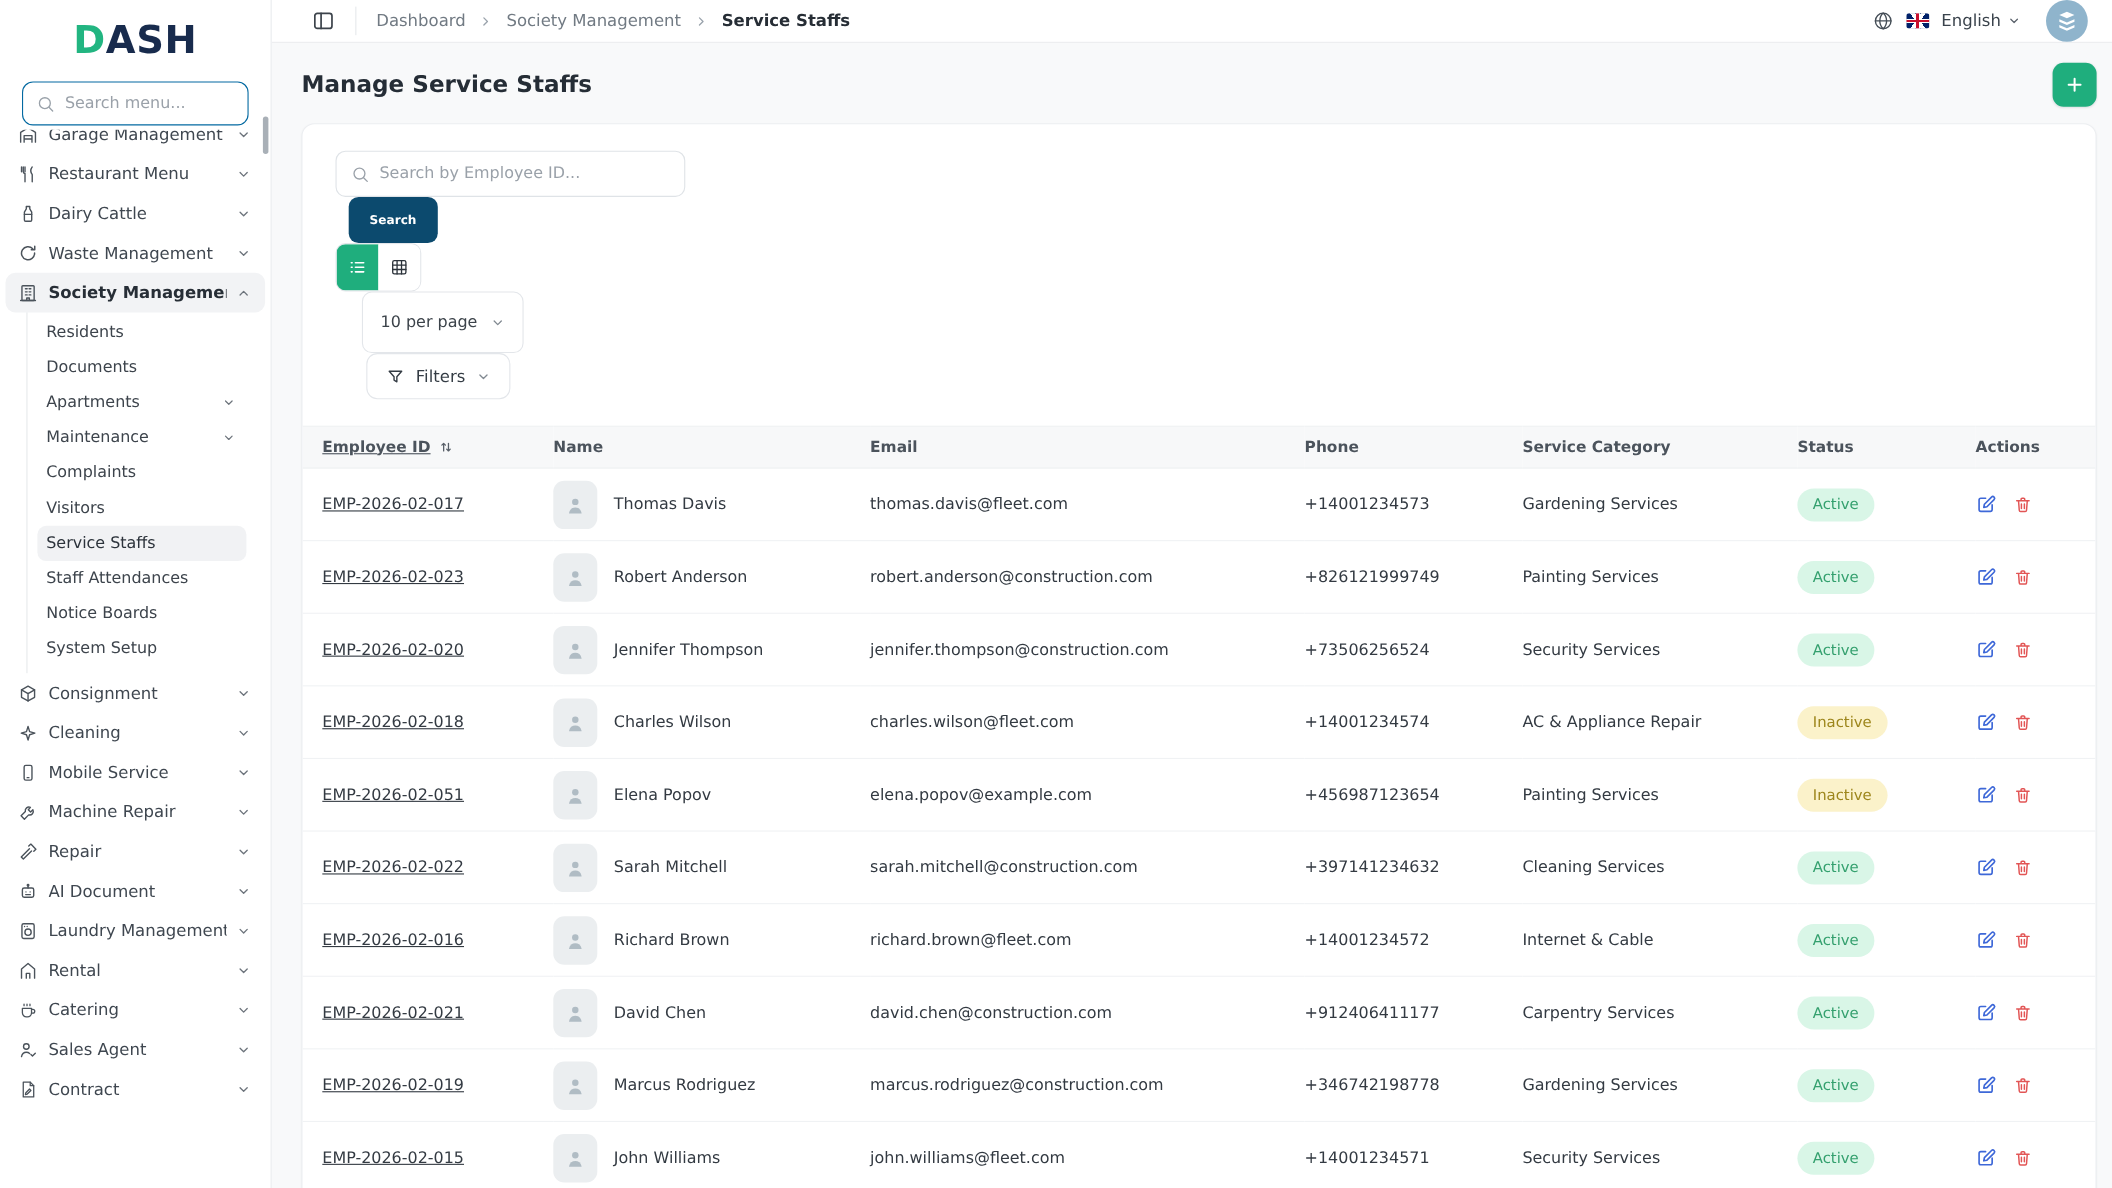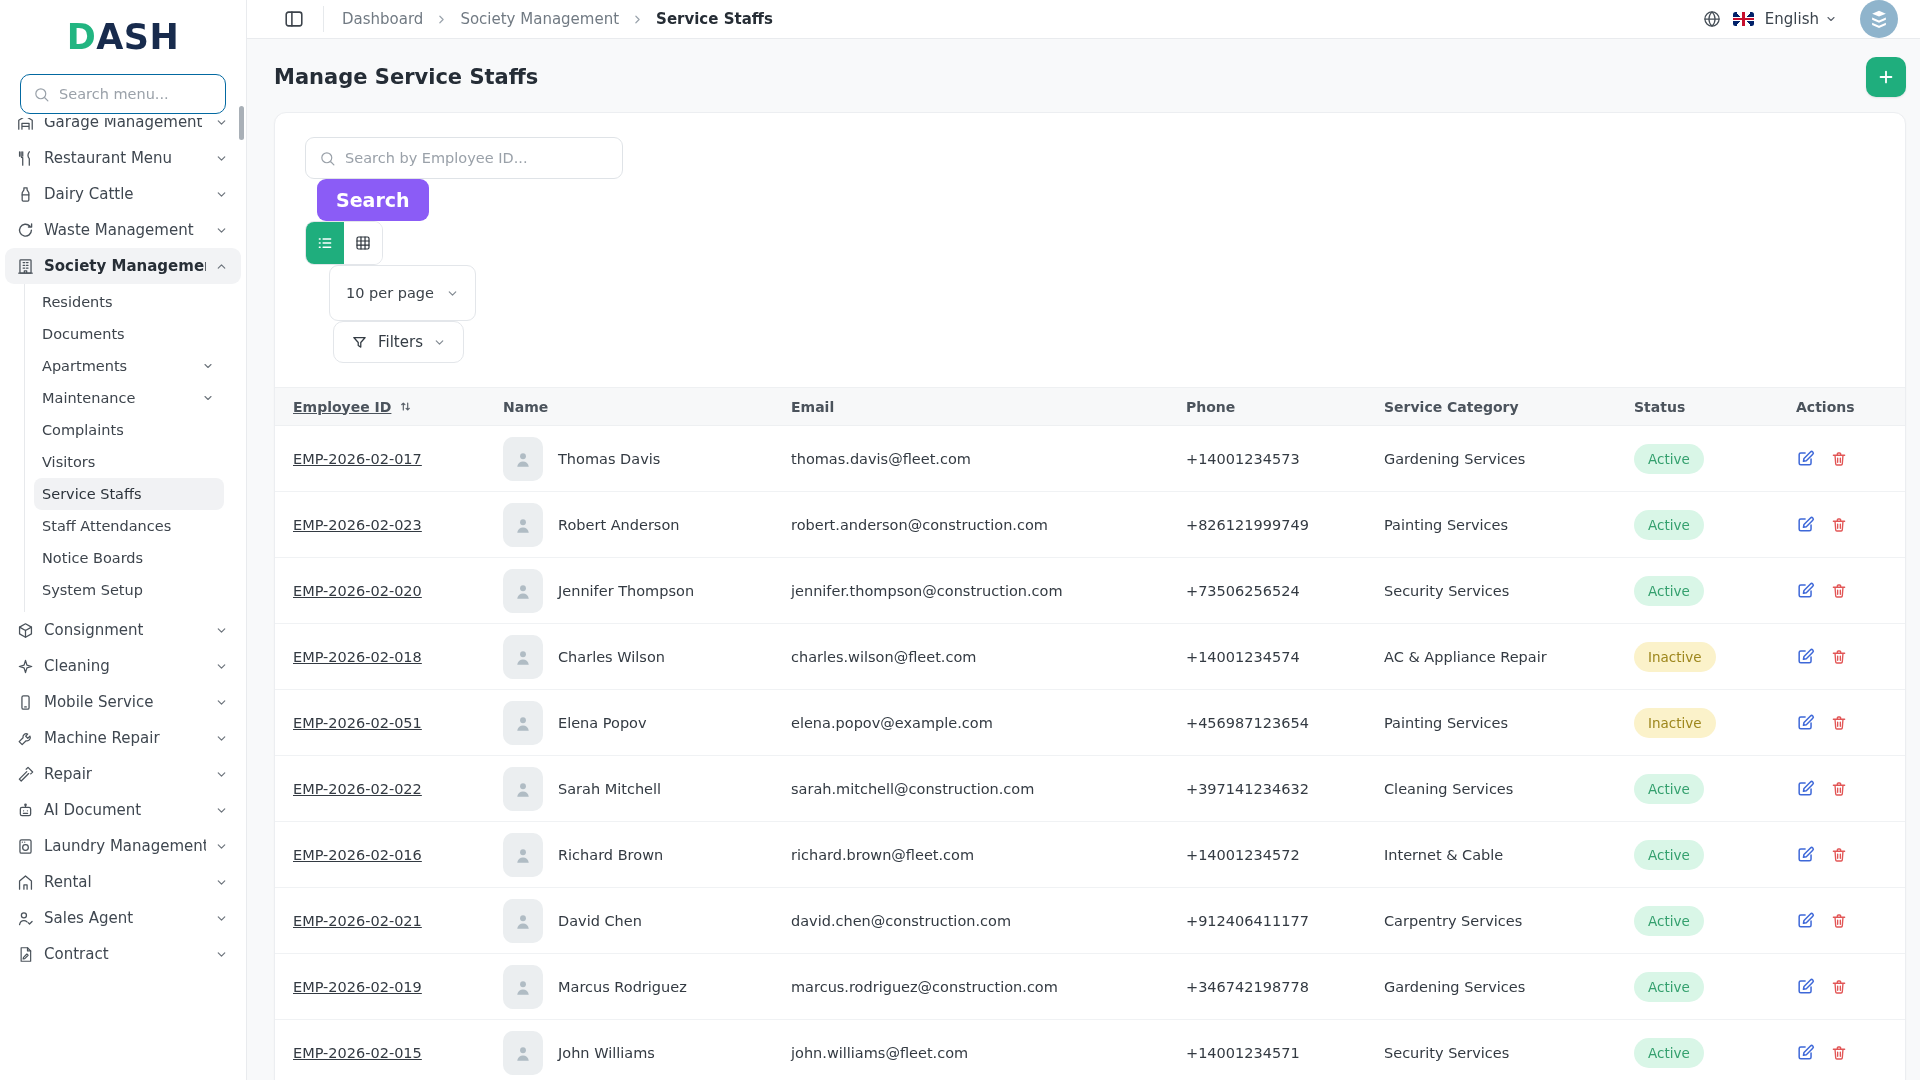--- a/index.html
+++ b/index.html
@@ -67,21 +67,21 @@
   .add-btn { width:40px; height:40px; border-radius:10px; background:#1fae7d; color:#fff; border:none; display:flex; align-items:center; justify-content:center; cursor:pointer; box-shadow:0 1px 2px rgba(16,24,40,.1); }
   .add-btn svg { width:20px; height:20px; }
 
   
   .card { margin-top:13px; background:#fff; border:1px solid #eceef1; border-radius:12px; box-shadow:0 1px 2px rgba(16,24,40,.04); overflow:hidden; }
   .toolbar { display:flex; align-items:flex-start; padding:24px 30px;flex-direction:column; }
   .tsearch { width:318px; height:42px; border:1px solid #dfe3e7; border-radius:9px; display:flex; align-items:center; gap:9px; padding:0 13px; color:#9aa1a9; }
   .tsearch svg { width:17px; height:17px; }
   .tsearch input { border:none; outline:none; flex:1; font-size:14.5px; font-family:inherit; color:#3b424a; background:transparent; }
   .tsearch input::placeholder { color:#9aa1a9; }
-  .search-btn { margin-left:12px; height:42px; padding:0 19px; background:#8b5cf6; color:#fff; border:none; border-radius:9px; font-size:19px; font-weight:600; font-family:inherit; cursor:pointer; }
+  .search-btn { margin-left:12px; height:42px; padding:0 19px; background:#0c4a6e; color:#fff; border:none; border-radius:9px; font-size:11px; font-weight:600; font-family:inherit; cursor:pointer; }
   .toolbar .spacer { flex:1; }
   .view-toggle { display:flex; border:1px solid #e3e6ea; border-radius:9px; overflow:hidden; }
   .view-toggle .vt { width:38px; height:42px; display:flex; align-items:center; justify-content:center; background:#fff; color:#2b323a; cursor:pointer; }
   .view-toggle .vt.active { background:#1fae7d; color:#fff; }
   .view-toggle .vt svg { width:18px; height:18px; }
   .per-page { margin-left:24px; height:56px; border:1px solid #e3e6ea; border-radius:9px; display:flex; align-items:center; gap:12px; padding:0 16px; font-size:14.5px; color:#3c434a; cursor:pointer; }
   .per-page .chev, .filters-btn .chev { width:13px; height:13px; color:#828a92; }
   .per-page .chev svg, .filters-btn .chev svg { width:13px; height:13px; }
   .filters-btn { margin-left:28px; height:42px; border:1px solid #e3e6ea; border-radius:10px; display:flex; align-items:center; gap:10px; padding:0 17px; font-size:15px; color:#343c44; background:#fff; cursor:pointer; font-family:inherit; }
   .filters-btn .funnel { width:17px; height:17px; color:#343c44; }
@@ -350,20 +350,34 @@
           </span>
           <span class="lbl">Rental</span>
           <span class="chev">
             <svg viewBox="0 0 24 24" fill="none" stroke="currentColor" stroke-width="2.2" stroke-linecap="round" stroke-linejoin="round">
               <path d="M6 9l6 6 6-6"></path>
             </svg>
           </span>
         </div>
         <div class="side-item">
           <span class="ic">
+            <svg viewBox="0 0 24 24" fill="none" stroke="currentColor" stroke-width="1.5" stroke-linecap="round" stroke-linejoin="round">
+              <path d="M5.5 9.8h10.5v5a4.7 4.7 0 01-4.7 4.7h-1.1a4.7 4.7 0 01-4.7-4.7v-5z"></path>
+              <path d="M16 10.8h1.5a2.2 2.2 0 010 4.4H16M7.4 6.6V4.9M10.8 6.6V4.9M14.2 6.6V4.9"></path>
+            </svg>
+          </span>
+          <span class="lbl">Catering</span>
+          <span class="chev">
+            <svg viewBox="0 0 24 24" fill="none" stroke="currentColor" stroke-width="2.2" stroke-linecap="round" stroke-linejoin="round">
+              <path d="M6 9l6 6 6-6"></path>
+            </svg>
+          </span>
+        </div>
+        <div class="side-item">
+          <span class="ic">
             <svg viewBox="0 0 24 24" fill="none" stroke="currentColor" stroke-width="1.6" stroke-linecap="round" stroke-linejoin="round">
               <circle cx="10" cy="8" r="3.2"></circle>
               <path d="M4.5 19.6c.7-3.2 2.9-4.9 5.5-4.9 1.5 0 2.8.5 3.8 1.4M15.3 17.2l1.8 1.8 3.2-3.2"></path>
             </svg>
           </span>
           <span class="lbl">Sales Agent</span>
           <span class="chev">
             <svg viewBox="0 0 24 24" fill="none" stroke="currentColor" stroke-width="2.2" stroke-linecap="round" stroke-linejoin="round">
               <path d="M6 9l6 6 6-6"></path>
             </svg>

